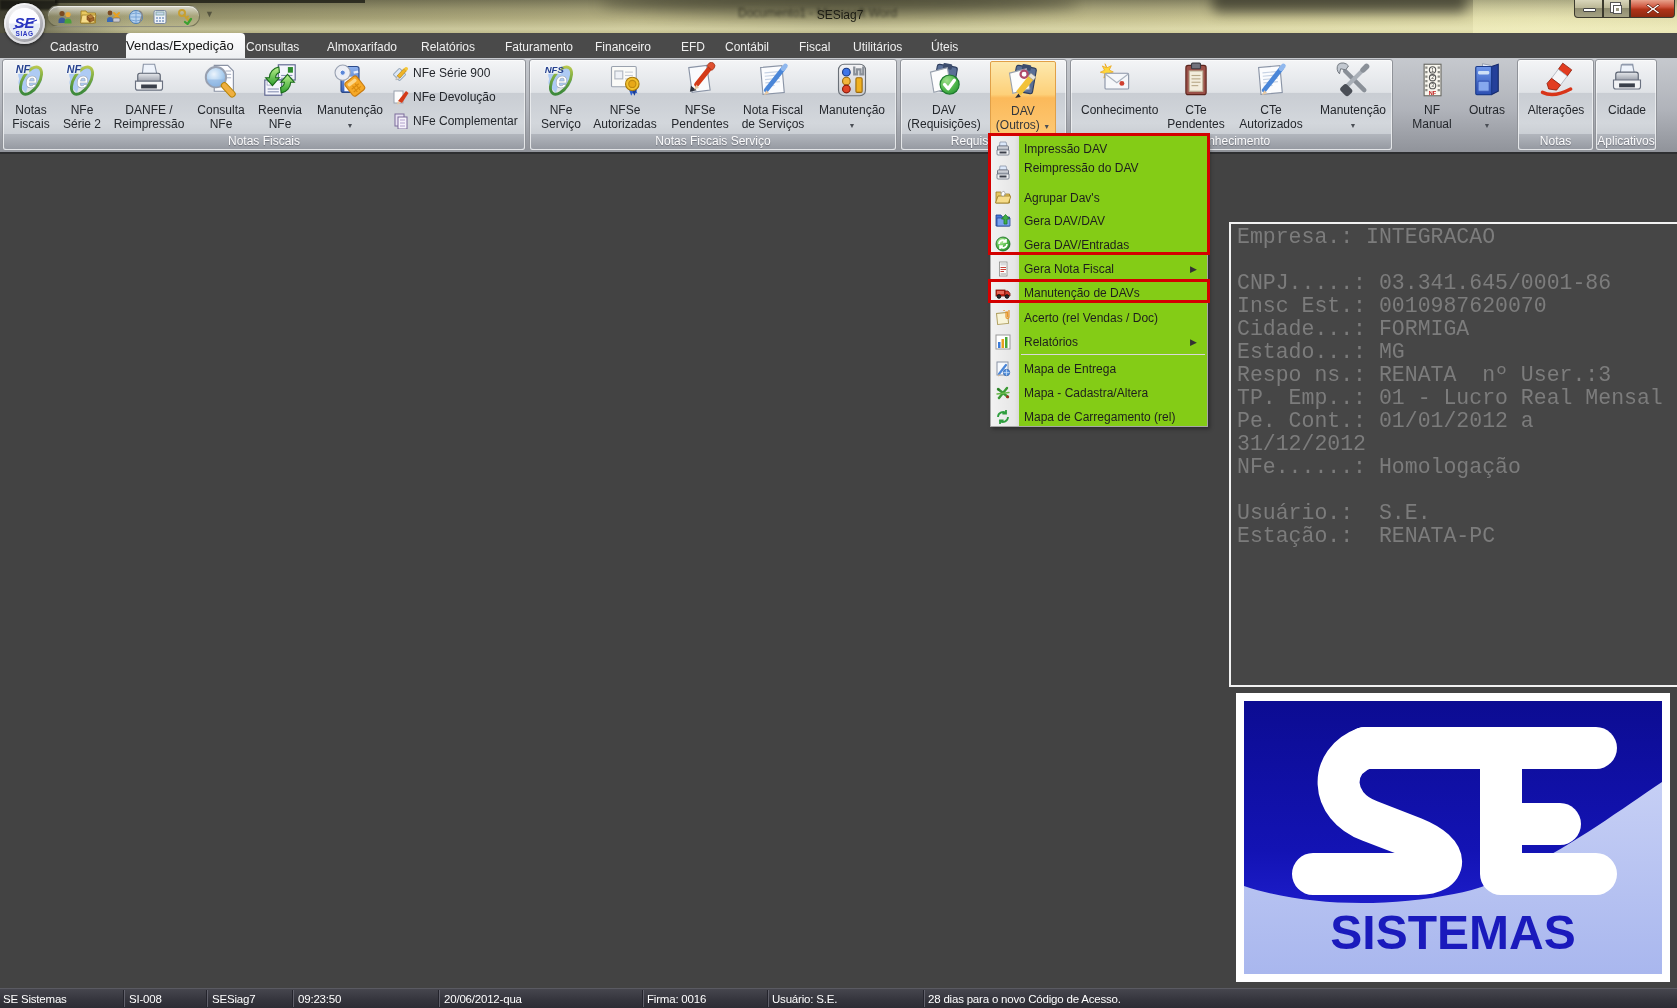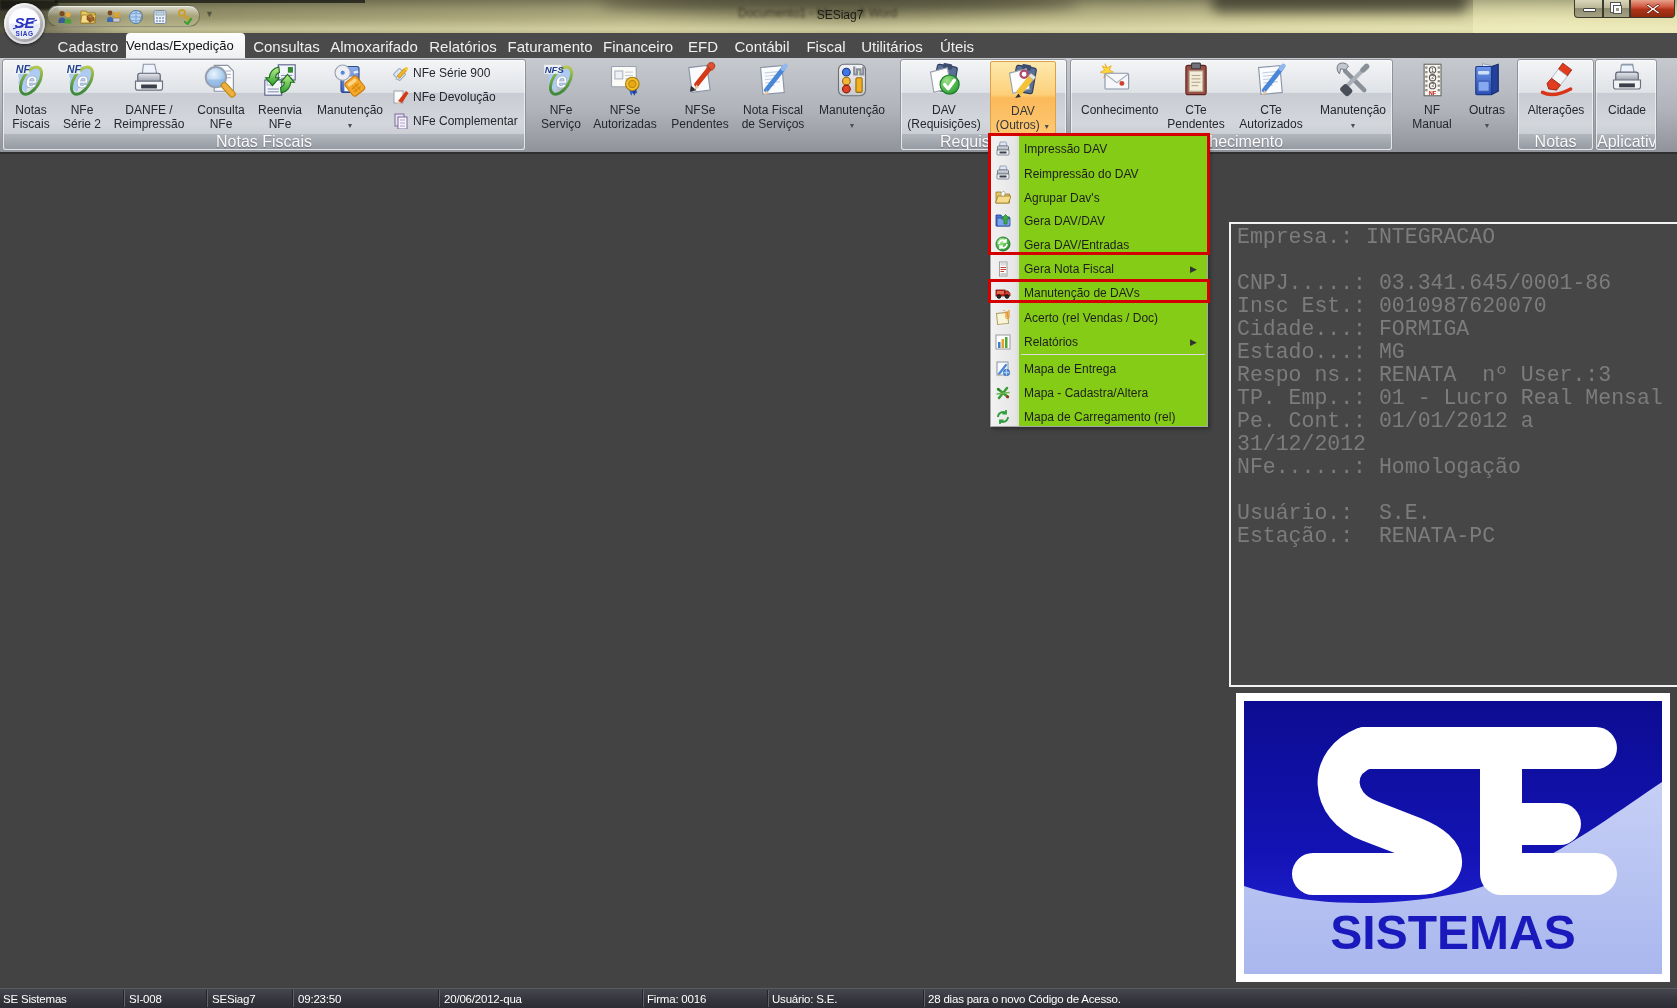--- a/index.html
+++ b/index.html
@@ -30,31 +30,31 @@
  background:radial-gradient(circle at 35% 30%,#ffffff,#d8d8dc 40%,#9a9aa2 75%,#6a6a72);box-shadow:0 1px 3px rgba(0,0,0,.6), inset 0 0 0 2px rgba(255,255,255,.6)}
 #orb-in{position:absolute;left:5px;top:5px;width:31px;height:31px;border-radius:50%;background:radial-gradient(circle at 40% 35%,#ffffff 55%,#cdd4ea);overflow:hidden}
 
 #qat{position:absolute;left:47px;top:5px;width:153px;height:22px;border-radius:11px;
  background:linear-gradient(180deg,rgba(255,255,250,.75),rgba(210,205,160,.35) 50%,rgba(190,185,140,.25));
  border:1px solid rgba(70,70,50,.55);box-shadow:inset 0 1px 0 rgba(255,255,255,.6)}
 #qat svg{position:absolute;top:3px}
 #qat-arrow{position:absolute;left:205px;top:9px;color:#55543f;font-size:9px}
 
 #tabrow{position:absolute;left:0;top:33px;width:1677px;height:25px;background:#4a4a4a}
-.tab{position:absolute;top:4px;height:21px;line-height:20px;color:#f0f0f0;font-size:15px;text-align:center}
+.tab{position:absolute;top:4px;height:21px;line-height:20px;color:#f0f0f0;font-size:12px;}
 #tab-active{position:absolute;left:126px;top:0;width:119px;height:25px;line-height:25px;
  background:linear-gradient(180deg,#fdfdfe,#eef0f2);border-radius:4px 4px 0 0;color:#141414;font-size:13px}
 
 #ribbon{position:absolute;left:0;top:58px;width:1677px;height:96px;
  background:linear-gradient(180deg,#c6c9ce 0%,#b0b3ba 55%,#90939a 100%);border-bottom:2px solid #2e2f31}
 .grp{position:absolute;top:1px;height:92px;border-radius:3px;border:1px solid #909399;
  background:linear-gradient(180deg,#f4f5f7 0%,#dfe2e6 36%,#c9cdd3 37%,#d3d7dc 70%,#bfc3c9 100%);
  box-shadow:inset 0 0 0 1px rgba(255,255,255,.55)}
 .grp-label{position:absolute;left:1px;right:1px;bottom:1px;height:15px;border-radius:0 0 3px 3px;
- background:linear-gradient(180deg,#b2b6bd,#969aa2);color:#fbfbfc;font-size:16px;line-height:15px;text-align:center;
+ background:linear-gradient(180deg,#b2b6bd,#969aa2);color:#fbfbfc;font-size:12px;line-height:15px;text-align:center;
  text-shadow:0 1px 1px rgba(60,60,70,.5);white-space:nowrap;overflow:hidden}
 .bb{position:absolute;top:2px;width:66px;height:86px;text-align:center;color:#24272c;font-size:12px}
 .bb svg{display:block;margin:2px auto 0 auto;width:36px;height:36px}
 .bl{margin-top:6px;font-size:12px;line-height:13.8px;white-space:nowrap}
 .sb{position:absolute;height:22px;font-size:12px;color:#24272c;line-height:22px;white-space:nowrap}
 .sb svg{vertical-align:-4px;margin-right:4px}
 .drop{font-size:7px;color:#4a4e55;line-height:6px}
 #dav-outros{position:absolute;left:990px;top:3px;width:66px;height:74px;border:1px solid #e0a048;border-radius:2px;
  background:linear-gradient(180deg,#fde9ae 0%,#fdd079 45%,#fbb95a 50%,#fdc872 100%);text-align:center;color:#33373d;font-size:12px}
 #dav-outros svg{display:block;margin:1px auto 0 auto;width:36px;height:36px}
@@ -227,20 +227,23 @@
  <div class="tab" style="left:681px;width:44px">EFD</div>
  <div class="tab" style="left:725px;width:74px">Contábil</div>
  <div class="tab" style="left:799px;width:54px">Fiscal</div>
  <div class="tab" style="left:853px;width:78px">Utilitários</div>
  <div class="tab" style="left:931px;width:52px">Úteis</div>
 </div>
 <div id="ribbon">
  <div class="grp" style="left:2px;width:524px">
       <div class="grp-label">Notas Fiscais</div>
     </div>
+ <div class="grp" style="left:529px;width:368px">
+      <div class="grp-label">Notas Fiscais Serviço</div>
+    </div>
  <div class="grp" style="left:900px;width:167px">
       <div class="grp-label">Requisições</div>
     </div>
  <div class="grp" style="left:1070px;width:323px">
       <div class="grp-label">Conhecimento</div>
     </div>
  <div class="grp" style="left:1517px;width:77px">
       <div class="grp-label">Notas</div>
     </div>
  <div class="grp" style="left:1595px;width:62px">
@@ -557,21 +560,21 @@
       <path d="M2,9 h12 v4 a1,1 0 0 1 -1,1 h-10 a1,1 0 0 1 -1,-1 Z" fill="#f2f3f5" stroke="#6a7180" stroke-width=".8"></path>
       <rect x="4.5" y="10.5" width="7" height="2" fill="#3a3f4a"></rect>
     </svg>
  <div class="mi" style="top:1px">Impressão DAV</div>
  <svg class="mico" style="top:29px" width="16" height="16" viewBox="0 0 16 16">
       <path d="M5,1 h6 l1,4 h-7.5 Z" fill="#dce8fa" stroke="#8a94a6" stroke-width=".8"></path>
       <rect x="2.5" y="5" width="11" height="5" rx="1" fill="url(#prg)" stroke="#5a6170" stroke-width=".8"></rect>
       <path d="M2,9 h12 v4 a1,1 0 0 1 -1,1 h-10 a1,1 0 0 1 -1,-1 Z" fill="#f2f3f5" stroke="#6a7180" stroke-width=".8"></path>
       <rect x="4.5" y="10.5" width="7" height="2" fill="#3a3f4a"></rect>
     </svg>
- <div class="mi" style="top:26px">Reimpressão do DAV</div>
+ <div class="mi" style="top:20px">Reimpressão do DAV</div>
  <svg class="mico" style="top:53px" width="16" height="16" viewBox="0 0 16 16">
       <path d="M1,3 h5 l1.5,2 h7 v9 h-13.5 Z" fill="#e8c860" stroke="#9a7a20" stroke-width=".8"></path>
       <path d="M3,7 h13 l-2.5,7 h-13 Z" fill="#f6dc8a" stroke="#9a7a20" stroke-width=".8"></path>
       <path d="M8,2 l3,3 -1.5,0 0,2 -3,0 0,-2 -1.5,0 Z" fill="#fff" stroke="#888" stroke-width=".5" transform="rotate(20 8 5)"></path>
     </svg>
  <div class="mi" style="top:50px">Agrupar Dav's</div>
  <svg class="mico" style="top:76px" width="16" height="16" viewBox="0 0 16 16">
       <path d="M1,3 h5 l1.5,2 h7 v9 h-13.5 Z" fill="#4a78d8" stroke="#1a3a8a" stroke-width=".8"></path>
       <path d="M2,6 h13 v8 h-13 Z" fill="#7aa2ee" stroke="#2a4a9a" stroke-width=".8"></path>
       <path d="M9,12 v-5 h-2.5 l4,-4.5 4,4.5 h-2.5 v5 Z" fill="#3fae49" stroke="#1e7a28" stroke-width=".8"></path>

